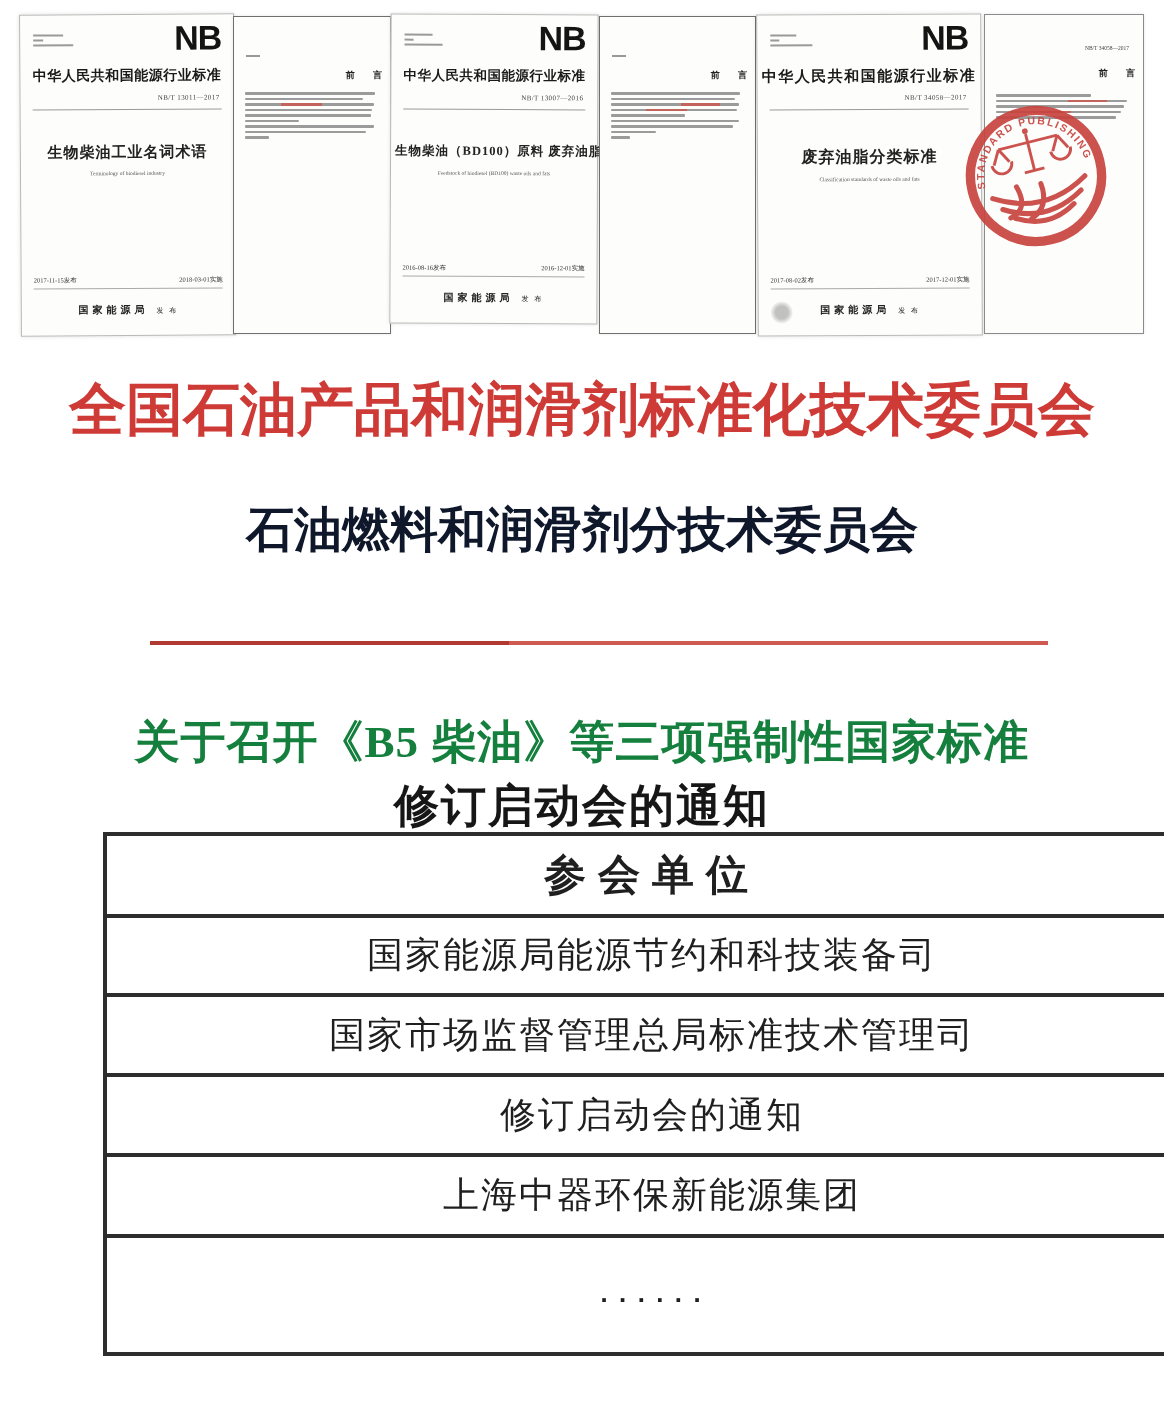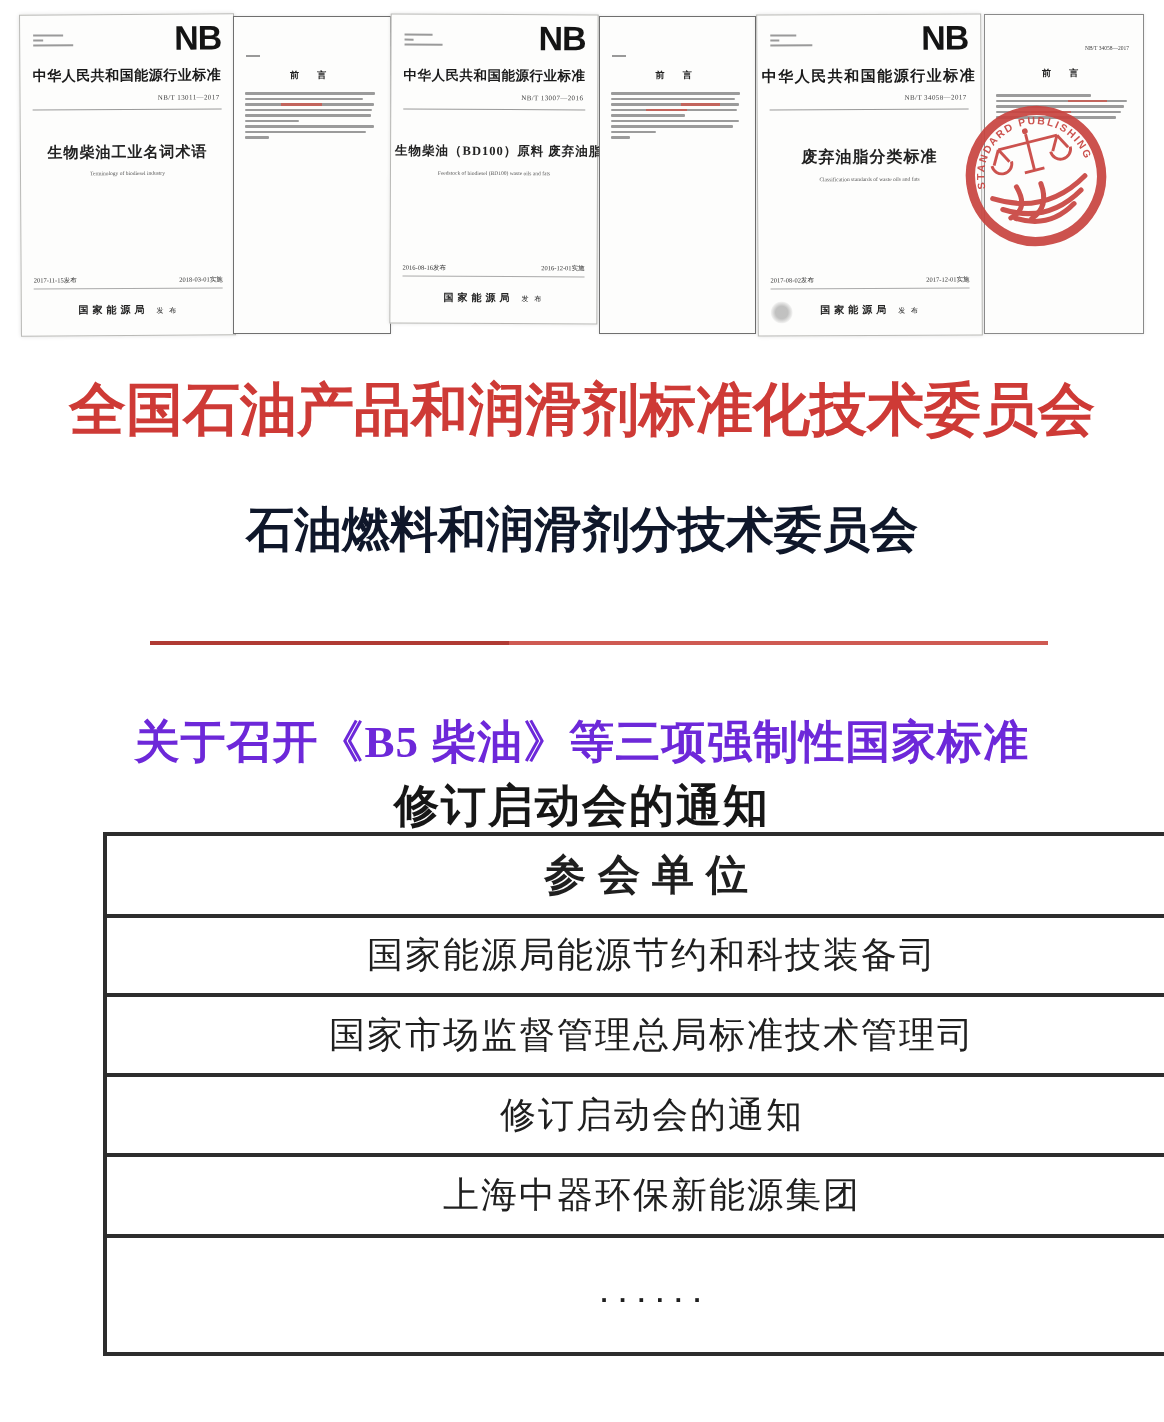--- a/index.html
+++ b/index.html
@@ -25,21 +25,21 @@
   .cov-dates{position:absolute;bottom:50px;left:12px;right:12px;display:flex;
              justify-content:space-between;font-size:6.5px;color:#333;}
   .cov-rule2{position:absolute;bottom:46px;left:12px;right:12px;border-top:1px solid #aaa;}
   .cov-pub{position:absolute;bottom:18px;left:0;right:0;text-align:center;font-weight:700;
            font-size:10px;letter-spacing:4px;color:#222;white-space:nowrap;}
   .cov-pub .pword{font-size:7px;letter-spacing:2px;margin-left:8px;font-weight:400;}
   .mini-stamp{position:absolute;left:12px;bottom:12px;width:22px;height:22px;border-radius:50%;
               background:radial-gradient(circle,rgba(120,120,120,.45) 0 40%,rgba(150,150,150,.25) 60%,transparent 75%);}
 
   .fw-pagenum{position:absolute;top:38px;left:12px;width:14px;height:2px;background:#999;}
-  .fw-head{position:absolute;top:52px;left:0;right:0;text-align:center;font-weight:700;
+  .fw-head{position:absolute;top:52px;left:0;right:0;text-align:right;font-weight:700;
            font-size:9px;letter-spacing:8px;color:#222;}
   .plines{position:absolute;left:11px;right:11px;}
   .plines i{display:block;height:2.5px;background:#9b9b9b;margin:3px 0;border-radius:1px;}
   .plines i.redmix{background:linear-gradient(90deg,#9b9b9b 0 28%,#c2645c 28% 60%,#9b9b9b 60% 100%);}
   .plines i.redmix2{background:linear-gradient(90deg,#9b9b9b 0 55%,#c2645c 55% 85%,#9b9b9b 85% 100%);}
 
   .seal-code{position:absolute;top:30px;right:14px;font-size:5.5px;color:#444;}
   .seal-svg{position:absolute;left:964px;top:104px;width:144px;height:144px;opacity:.92;z-index:5;
             transform:rotate(-14deg);}
 
@@ -47,21 +47,21 @@
   .red-h1{position:absolute;top:372px;left:0;right:0;text-align:center;color:#ce3a36;
           font-weight:700;font-size:57px;letter-spacing:0px;white-space:nowrap;}
   .red-h2{position:absolute;top:498px;left:0;right:0;text-align:center;color:#0f172a;
           font-weight:700;font-size:48px;white-space:nowrap;}
   .doc-num{position:absolute;top:592px;left:0;right:0;text-align:center;color:#4c403b;
            font-weight:700;font-size:32px;letter-spacing:2px;}
   .red-rule{position:absolute;top:641px;left:150px;width:898px;height:4px;
             background:linear-gradient(90deg,#b03a33 0 40%,#cf5a52 40% 100%);}
 
   
-  .blk-t1{position:absolute;top:712px;left:0;right:0;text-align:center;color:#6d28d9;
+  .blk-t1{position:absolute;top:712px;left:0;right:0;text-align:center;color:#15803d;
           font-weight:700;font-size:45px;letter-spacing:1px;white-space:nowrap;}
   .blk-t2{position:absolute;top:776px;left:0;right:0;text-align:center;color:#161616;
           font-weight:700;font-size:45px;letter-spacing:2px;}
 
   
   .att-table{position:absolute;top:832px;left:103px;width:1098px;height:524px;box-sizing:border-box;
              border:4px solid #2d2d2d;display:grid;grid-template-rows:82px 79px 80px 80px 81px 1fr;}
   .att-cell{border-bottom:4px solid #2d2d2d;display:flex;align-items:center;justify-content:center;
             font-size:36px;color:#1f1f1f;letter-spacing:2px;white-space:nowrap;}
   .att-cell:last-child{border-bottom:none;}

